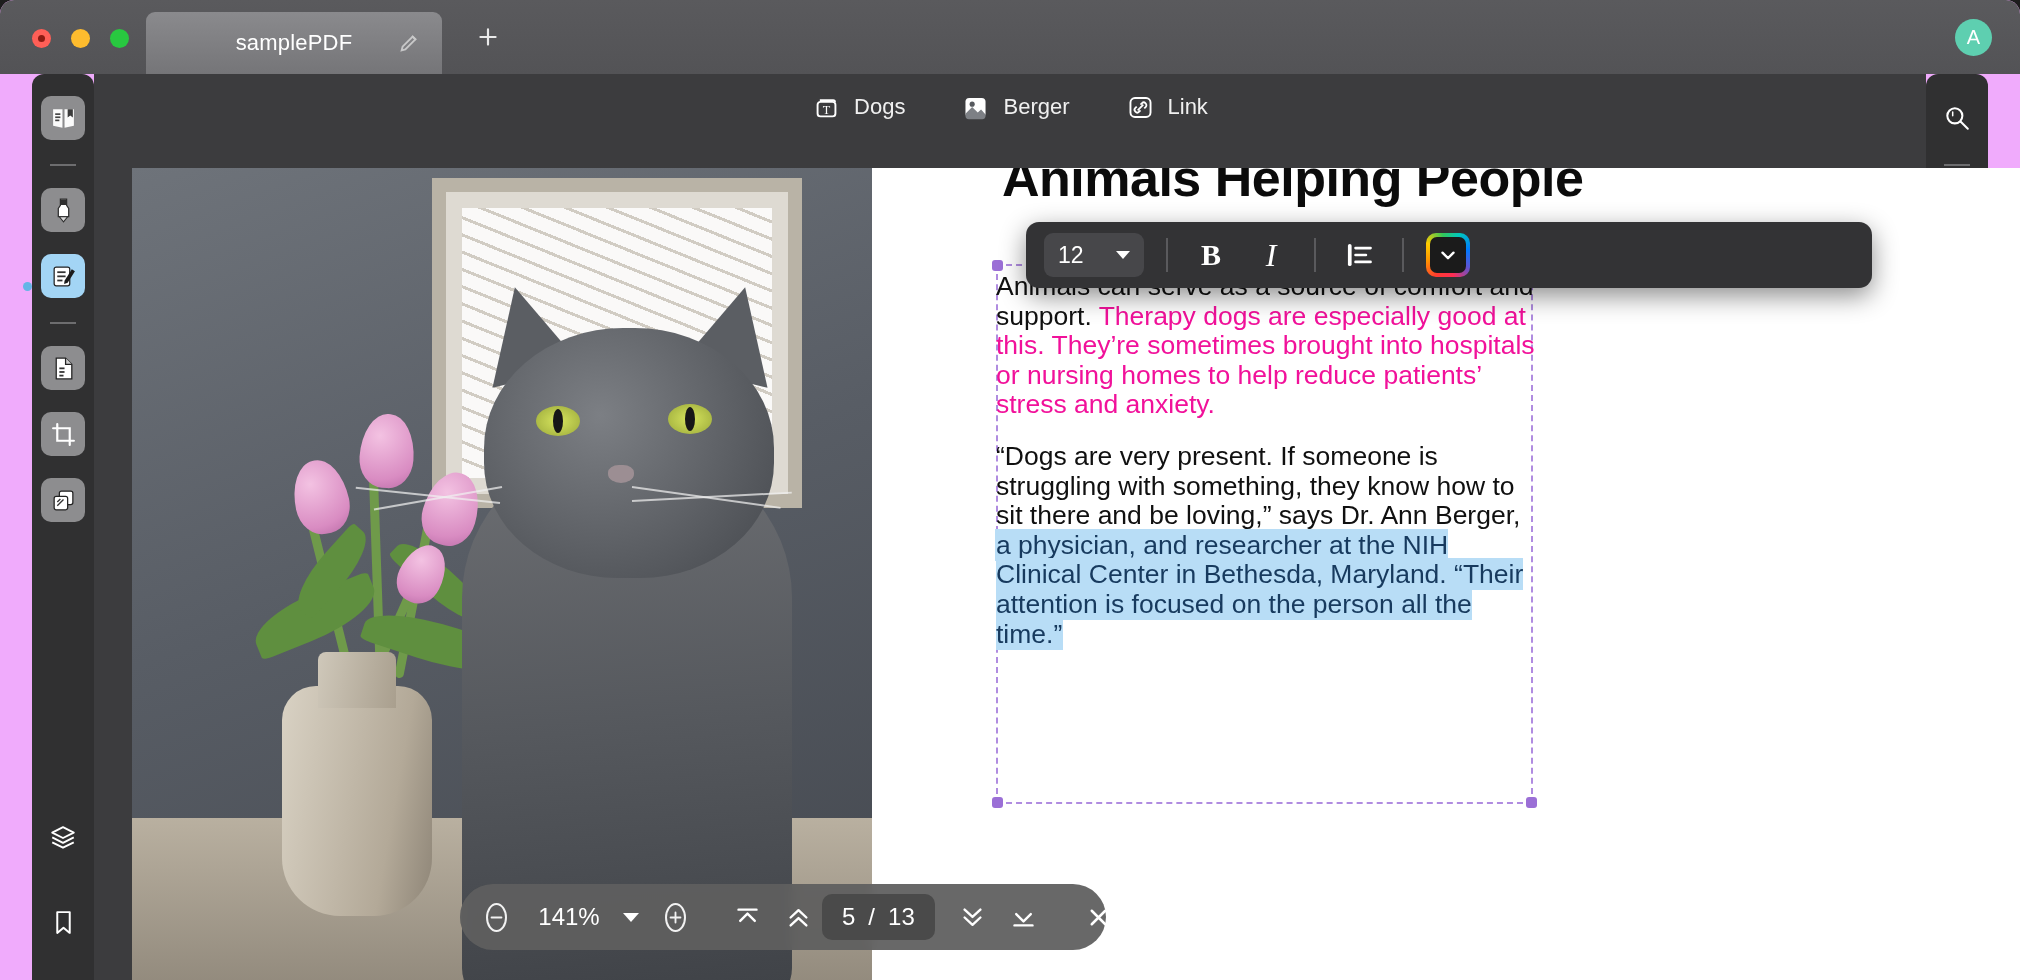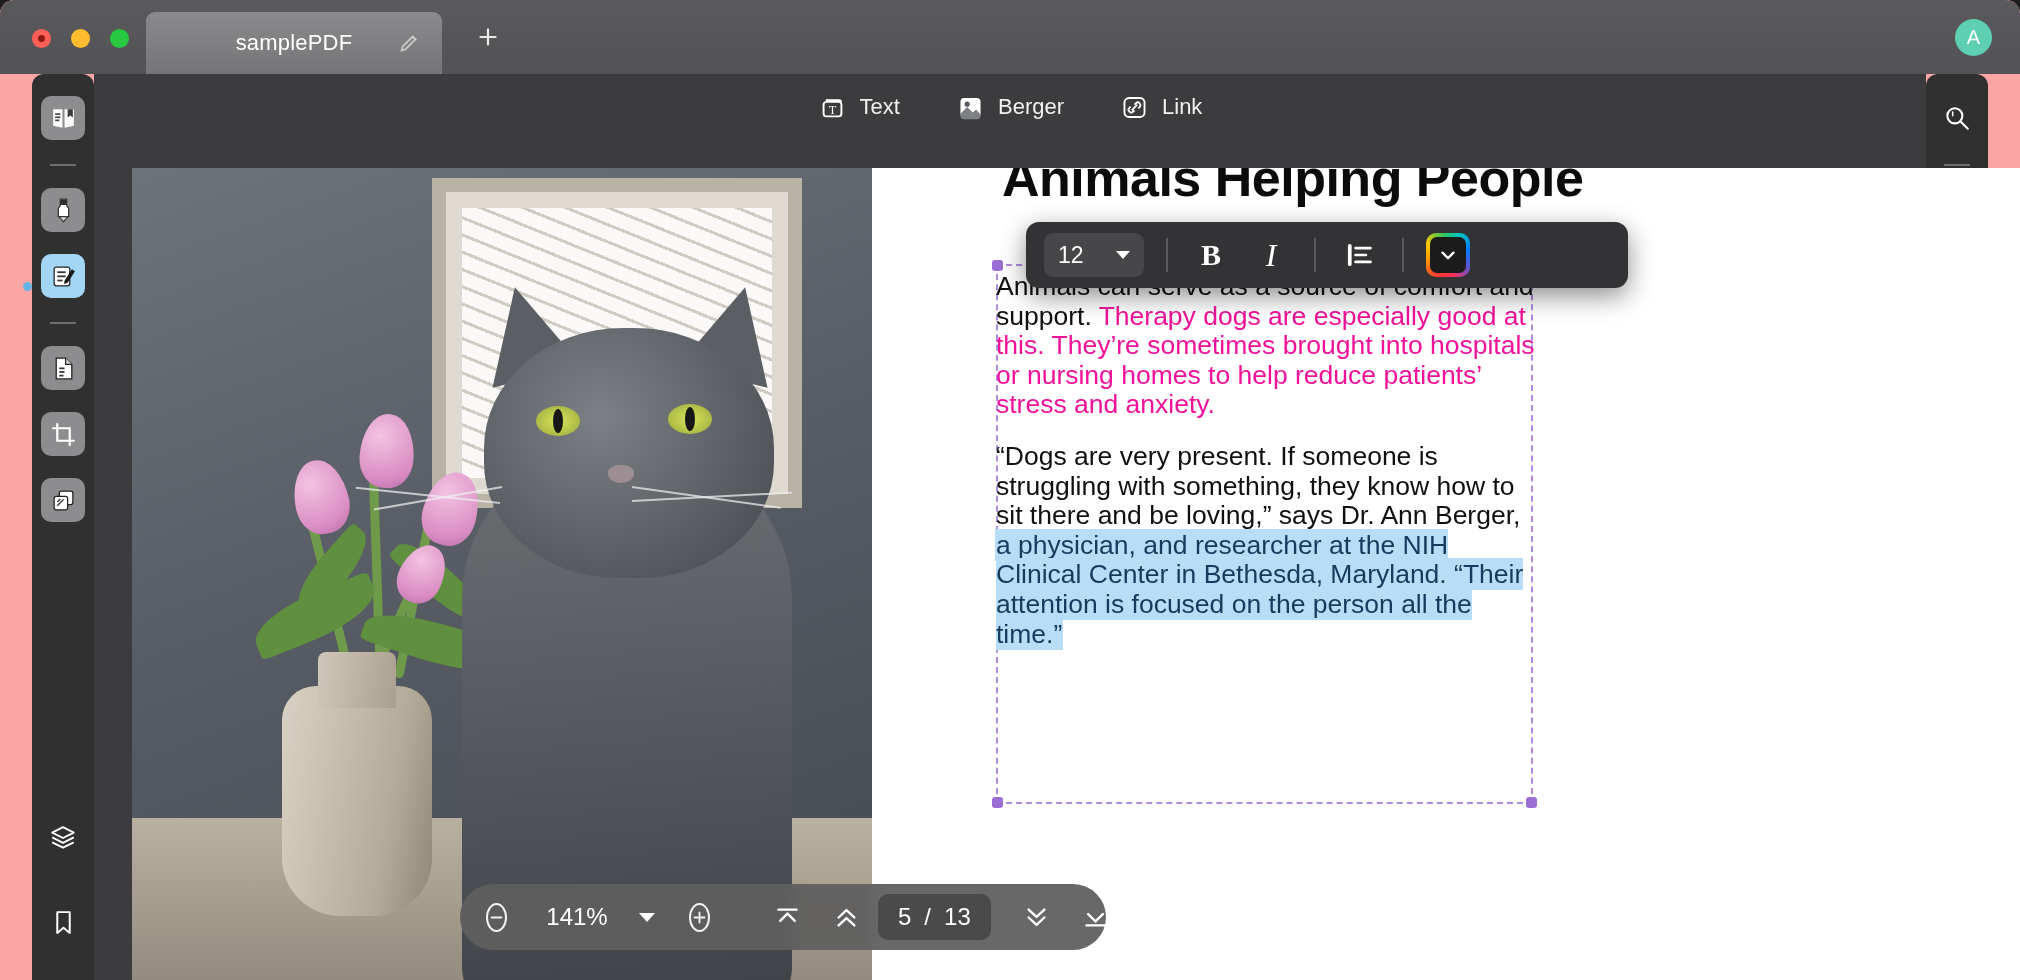--- a/index.html
+++ b/index.html
@@ -3,21 +3,21 @@
 <meta charset="utf-8">
 <style>
   * { margin:0; padding:0; box-sizing:border-box; }
   html,body { width:2020px; height:980px; overflow:hidden; }
   body {
     font-family:"Liberation Sans", sans-serif;
     background:#1d1d1d;
   }
   #app {
     position:relative; width:2020px; height:980px;
-    background:#fca5a5;
+    background:#f0abfc;
     border-radius:14px 14px 0 0;
     overflow:hidden;
   }
 
   
   #titlebar {
     position:absolute; left:0; top:0; width:2020px; height:74px;
     background:linear-gradient(#5a5a5d,#535356);
     border-radius:14px 14px 0 0;
   }
@@ -225,21 +225,21 @@
     background:#b8ddf6; color:#173a5e;
     box-shadow:0 0 0 1px #b8ddf6;
   }
 
   
   #bottom-bar {
     position:absolute; left:460px; top:884px;
     width:646px; height:66px;
     background:rgba(95,95,95,.94);
     border-radius:33px;
-    display:flex; align-items:center; gap:12px;
+    display:flex; align-items:center; gap:4px;
     padding:0 26px;
     backdrop-filter:blur(6px);
   }
   .bb-circle {
     width:29px; height:29px; border-radius:50%;
     border:2px solid #f2f2f2; color:#f2f2f2;
     display:flex; align-items:center; justify-content:center;
     font-size:21px; line-height:1;
   }
   #zoom-val {
@@ -254,21 +254,21 @@
   #page-field {
     background:#4a4a4a; border-radius:10px;
     padding:9px 20px; color:#fff; font-size:24px;
     display:flex; gap:13px; align-items:center;
     margin:0 6px;
   }
 
   
   #fmt-bar {
     position:absolute; left:1026px; top:222px;
-    width:602px; height:66px;
+    width:846px; height:66px;
     background:#333335; border-radius:13px;
     box-shadow:0 8px 26px rgba(0,0,0,.45);
     display:flex; align-items:center; padding:0 18px;
   }
   .fmt-select {
     background:#47474a; border-radius:9px; height:44px;
     display:flex; align-items:center; justify-content:space-between;
     color:#fff; font-size:23px; padding:0 14px;
   }
   #fmt-size { width:100px; }
@@ -512,21 +512,21 @@
 
     <div id="tool-strip">
       <div class="tool">
         <span class="tool-ico">
           <svg viewBox="0 0 26 26" width="29" height="29" fill="none" stroke="#fff" stroke-width="1.7">
             <path d="M7 6.5h12c1 0 1.6.7 1.6 1.6"></path>
             <rect x="5" y="8" width="16" height="13" rx="2.6"></rect>
             <text x="13" y="18.4" font-size="11" fill="#fff" stroke="none" text-anchor="middle" font-family="Liberation Serif">T</text>
           </svg>
         </span>
-        <span>Text</span>
+        <span>Dogs</span>
       </div>
 
       <div class="tool">
         <span class="tool-ico">
           <svg viewBox="0 0 26 26" width="29" height="29">
             <rect x="4" y="4.5" width="18" height="17" rx="3.4" fill="#fff"></rect>
             <circle cx="10" cy="10" r="2.3" fill="#56595e"></circle>
             <path d="M4 18.5l6-6 5 5 3-2.6 4 4.4v1.6a3 3 0 01-3 2.6H7a3 3 0 01-3-3z" fill="#7d8085"></path>
           </svg>
         </span>

